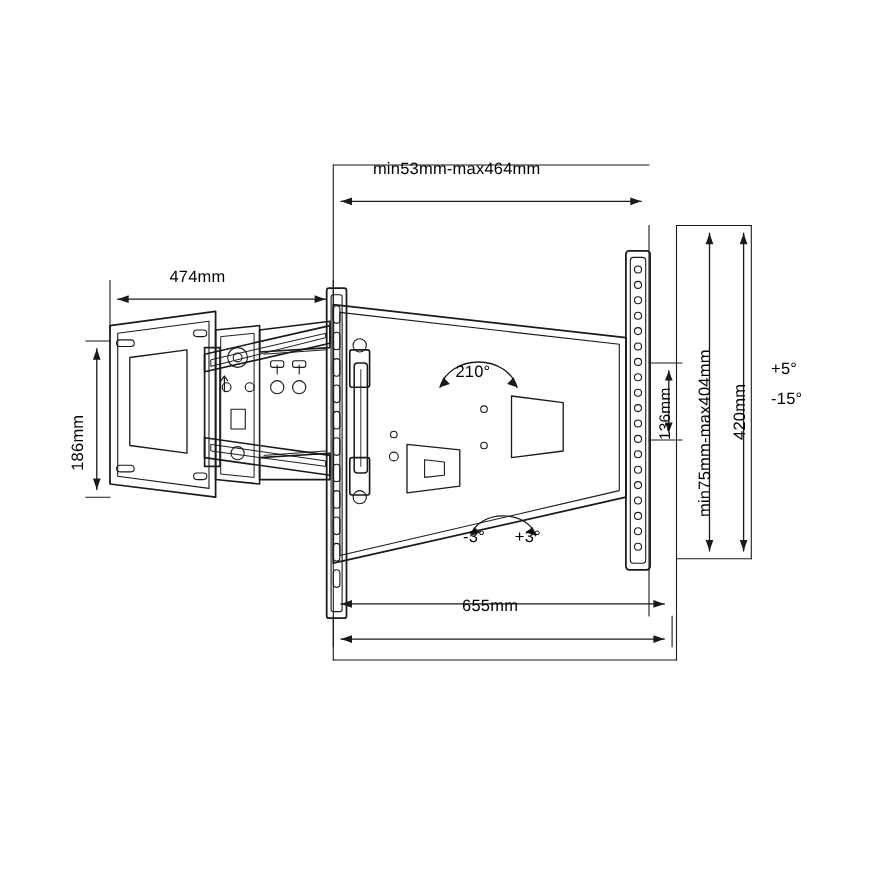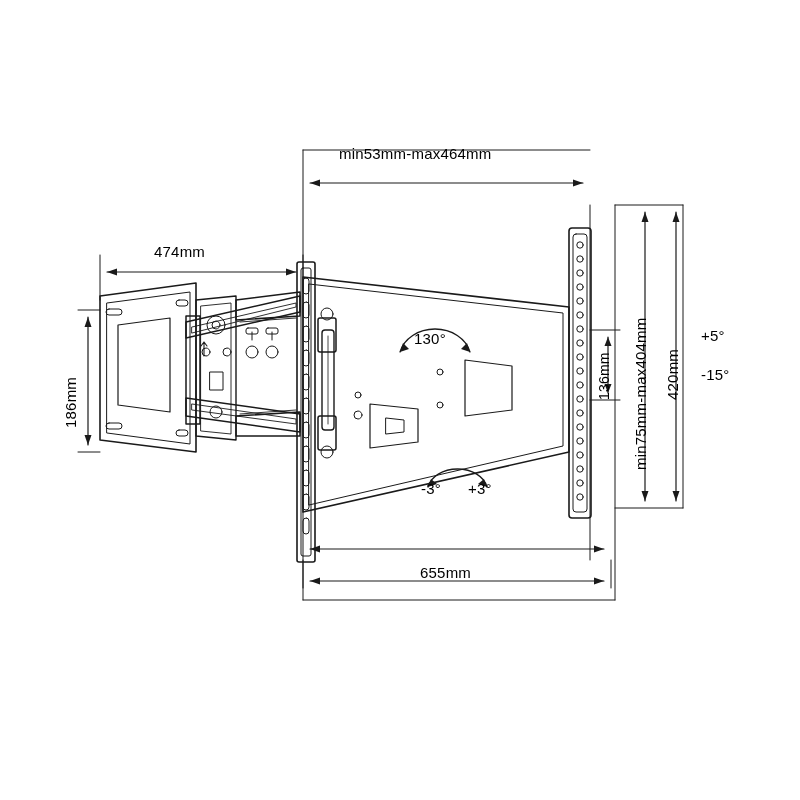--- a/index.html
+++ b/index.html
@@ -243,32 +243,32 @@
 
     </g>
   </svg>
 
   <div class="dimlabel" style="left:339px; top:145px;">min53mm-max464mm</div>
 
   <div class="dimlabel" style="left:154px; top:243px;">474mm</div>
 
   <div class="dimlabel rot90" style="left:62px; top:428px;">186mm</div>
 
-  <div class="dimlabel" style="left:414px; top:330px;">130°</div>
+  <div class="dimlabel" style="left:414px; top:330px;">210°</div>
 
   <div class="dimlabel rot90" style="left:596px; top:400px; font-size:14px;">136mm</div>
 
   <div class="dimlabel rot90" style="left:632px; top:470px;">min75mm-max404mm</div>
 
   <div class="dimlabel rot90" style="left:664px; top:400px;">420mm</div>
 
   <div class="dimlabel" style="left:701px; top:327px;">+5°</div>
 
-  <div class="dimlabel" style="left:701px; top:366px;">-15°</div>
+  <div class="dimlabel" style="left:701px; top:354px;">-15°</div>
 
   <div class="dimlabel" style="left:421px; top:480px;">-3°</div>
 
   <div class="dimlabel" style="left:468px; top:480px;">+3°</div>
 
 
-  <div class="dimlabel" style="left:420px; top:564px;">655mm</div>
+  <div class="dimlabel" style="left:420px; top:542px;">655mm</div>
 
 </div>
 
 </body></html>

